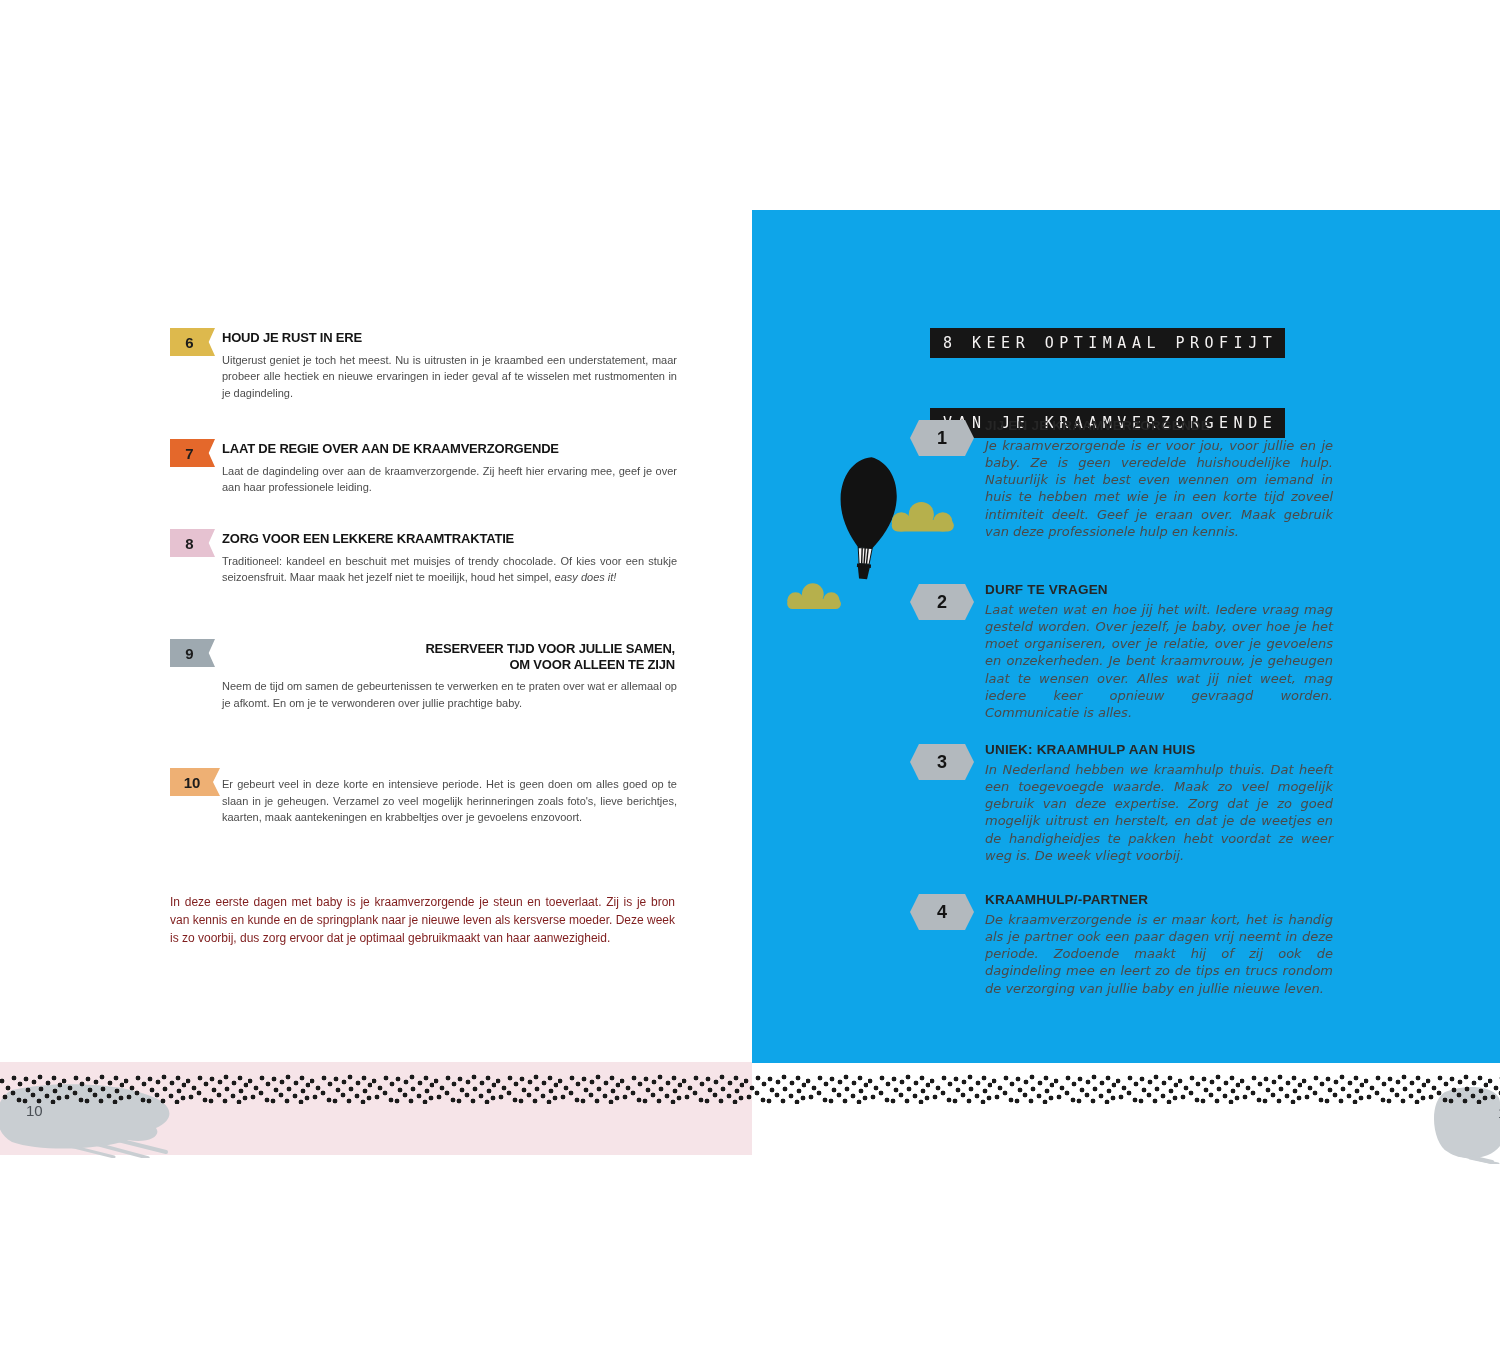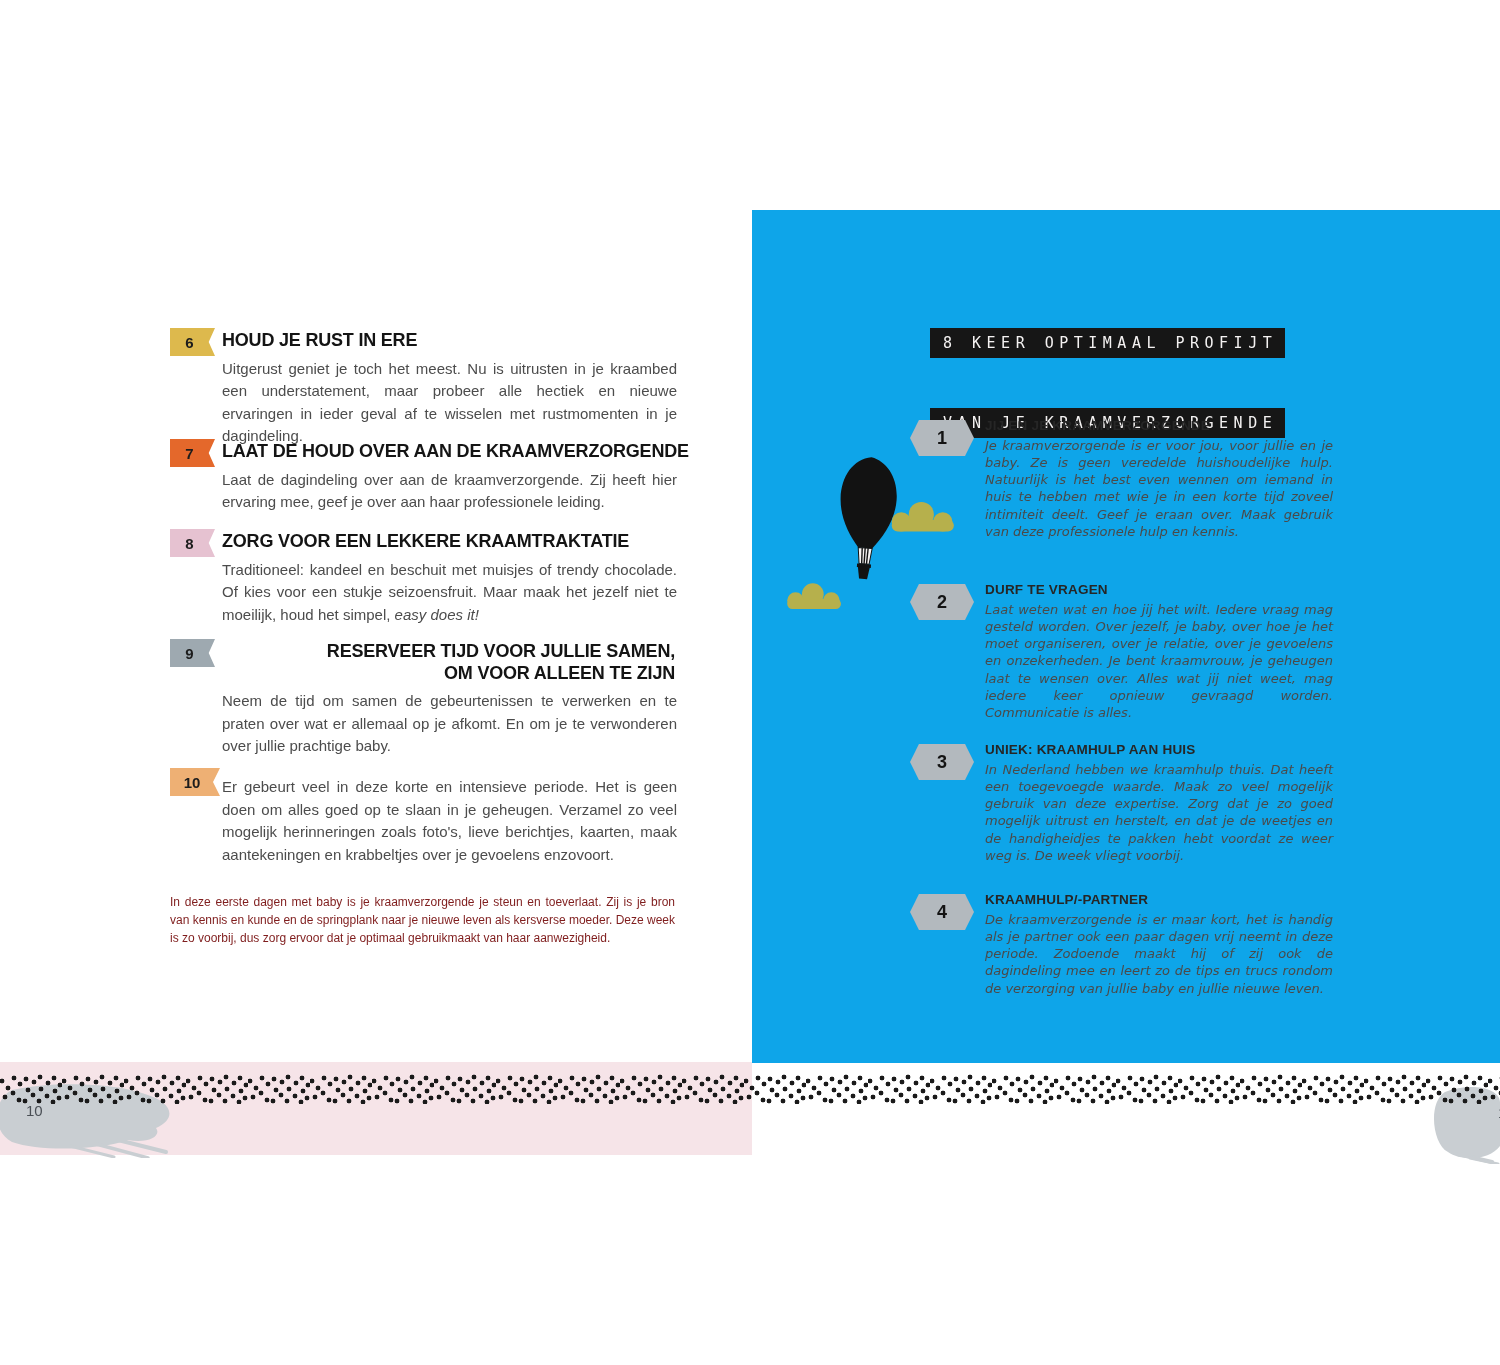--- a/index.html
+++ b/index.html
@@ -37,24 +37,24 @@
       radial-gradient(circle at 60px 11px,#1a1a1a 2.1px, transparent 2.7px),
       radial-gradient(circle at 59px 24px,#1a1a1a 2.1px, transparent 2.7px);
   }
 
   
   .l-item{position:absolute;left:170px;width:505px;}
   .l-badge{position:absolute;left:0;top:-2px;width:45px;height:28px;
     clip-path:polygon(0 0,100% 0,86% 50%,100% 100%,0 100%);
     display:flex;align-items:center;justify-content:center;
     font-weight:bold;font-size:15px;color:#1c1c1c;padding-right:6px;box-sizing:border-box;}
-  .l-head{margin-left:52px;font-weight:bold;font-size:18px;letter-spacing:-0.2px;
+  .l-head{margin-left:52px;font-weight:bold;font-size:13px;letter-spacing:-0.2px;
     color:#141414;line-height:1.2;white-space:nowrap;}
   .l-head.wrap2{white-space:normal;text-align:right;}
-  .l-body{margin-left:52px;margin-top:6px;width:455px;font-size:15px;color:#4c4c4c;
+  .l-body{margin-left:52px;margin-top:6px;width:455px;font-size:11px;color:#4c4c4c;
     text-align:justify;line-height:1.5;}
   .italic{font-style:italic;}
   .closing{position:absolute;left:170px;top:893px;width:505px;font-size:12px;color:#7f1d1d;
     text-align:justify;line-height:1.5;}
 
   
   .title-bar{position:absolute;left:178px;background:#161616;color:#f4f2f2;
     font-family:"DejaVu Sans Mono", monospace;font-size:15px;letter-spacing:5.5px;
     padding:6px 8px 6px 13px;white-space:nowrap;}
   .bar1{top:118px;}
@@ -95,21 +95,21 @@
       <div class="l-head">HOUD JE RUST IN ERE</div>
       <div class="l-body">
         <span>Uitgerust geniet je toch het meest. Nu is uitrusten in je kraambed een understatement, maar probeer alle hectiek en nieuwe ervaringen in ieder geval af te wisselen met rustmomenten in je dagindeling.</span>
       </div>
     </div>
 
     <div class="l-item" style="top:441px">
       <div class="l-badge" style="background: rgb(228, 104, 43);">
         <span>7</span>
       </div>
-      <div class="l-head">LAAT DE HOUD OVER AAN DE KRAAMVERZORGENDE</div>
+      <div class="l-head">LAAT DE REGIE OVER AAN DE KRAAMVERZORGENDE</div>
       <div class="l-body">
         <span>Laat de dagindeling over aan de kraamverzorgende. Zij heeft hier ervaring mee, geef je over aan haar professionele leiding.</span>
       </div>
     </div>
 
     <div class="l-item" style="top:531px">
       <div class="l-badge" style="background: rgb(230, 194, 209);">
         <span>8</span>
       </div>
       <div class="l-head">ZORG VOOR EEN LEKKERE KRAAMTRAKTATIE</div>

